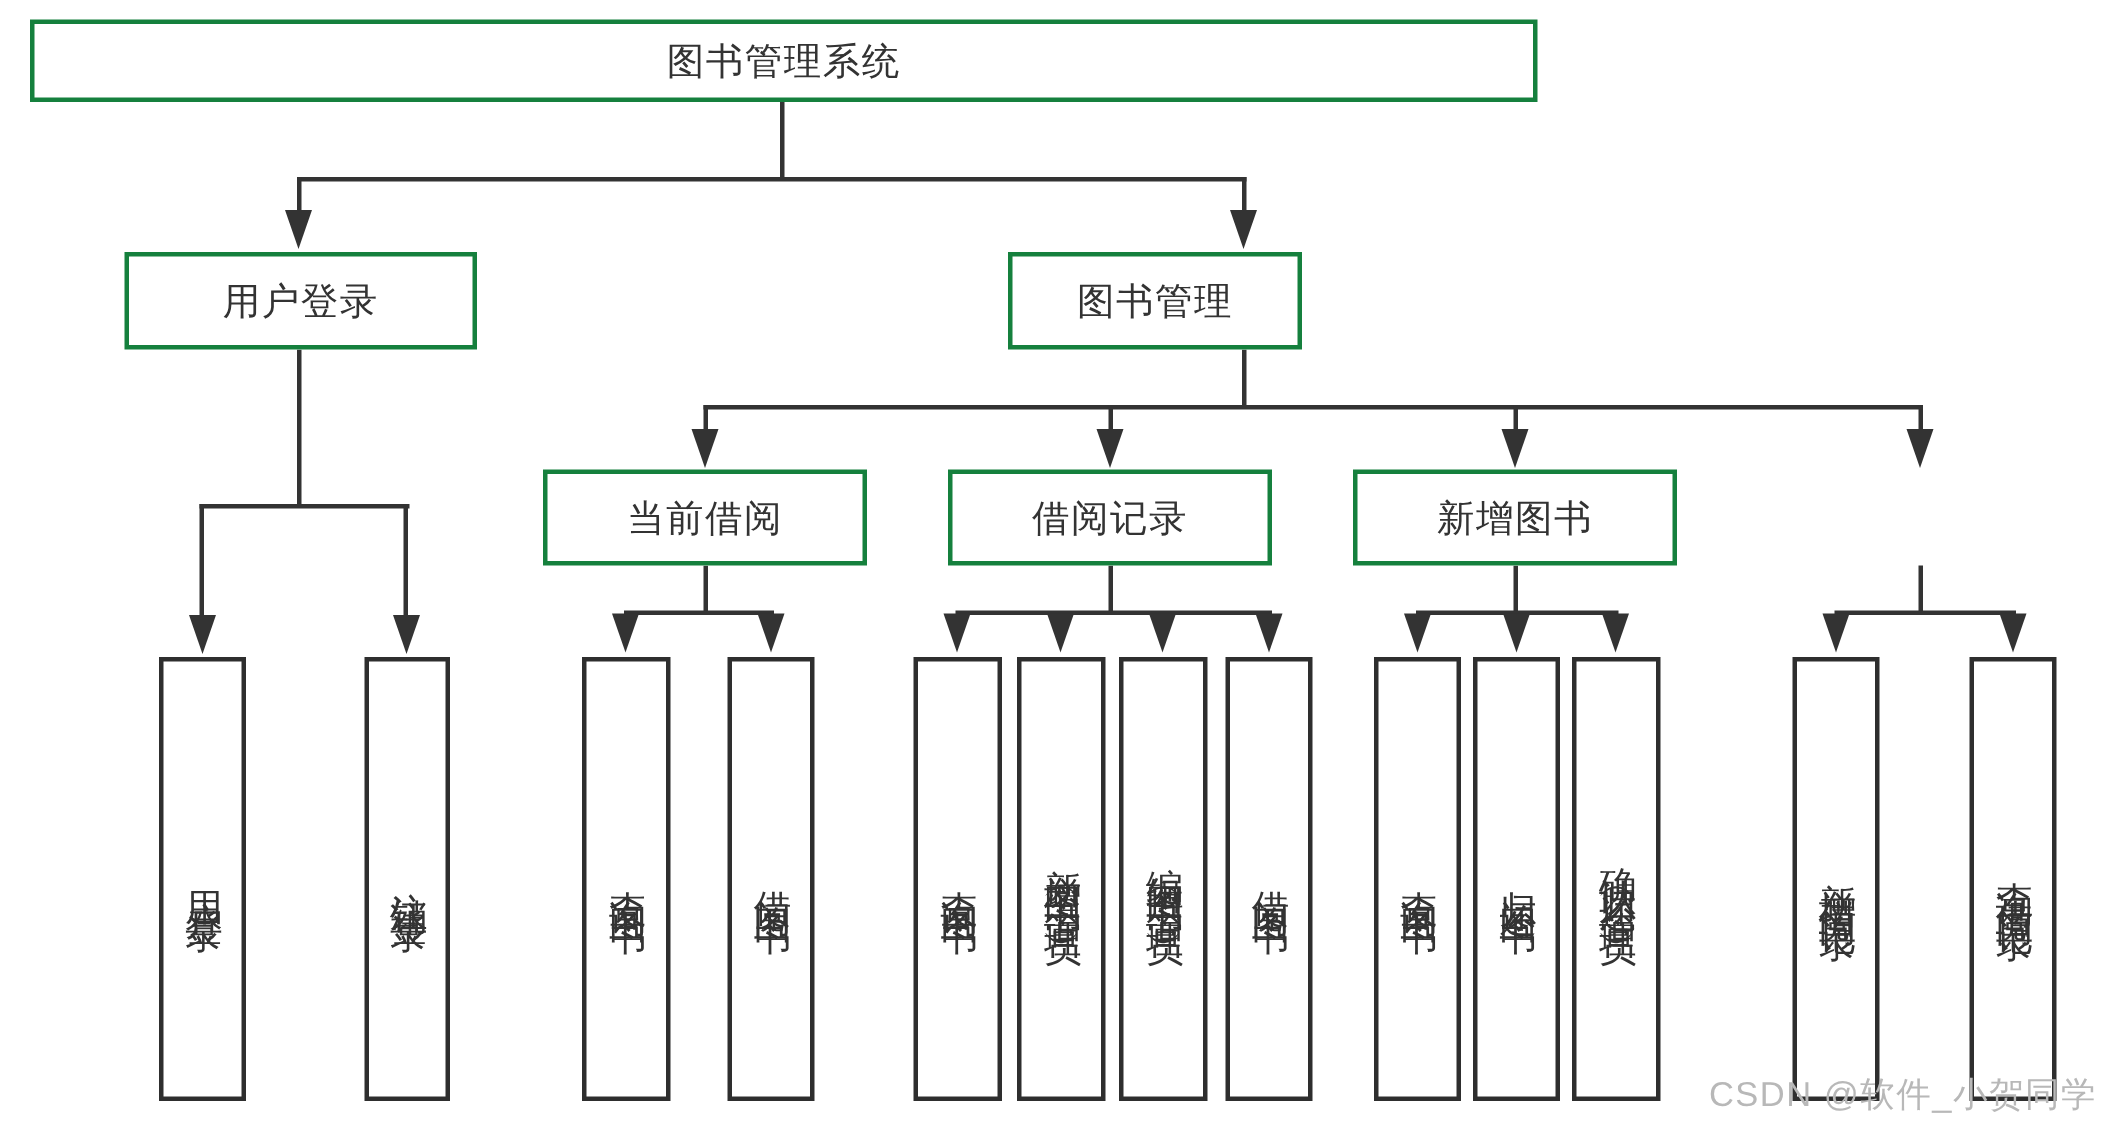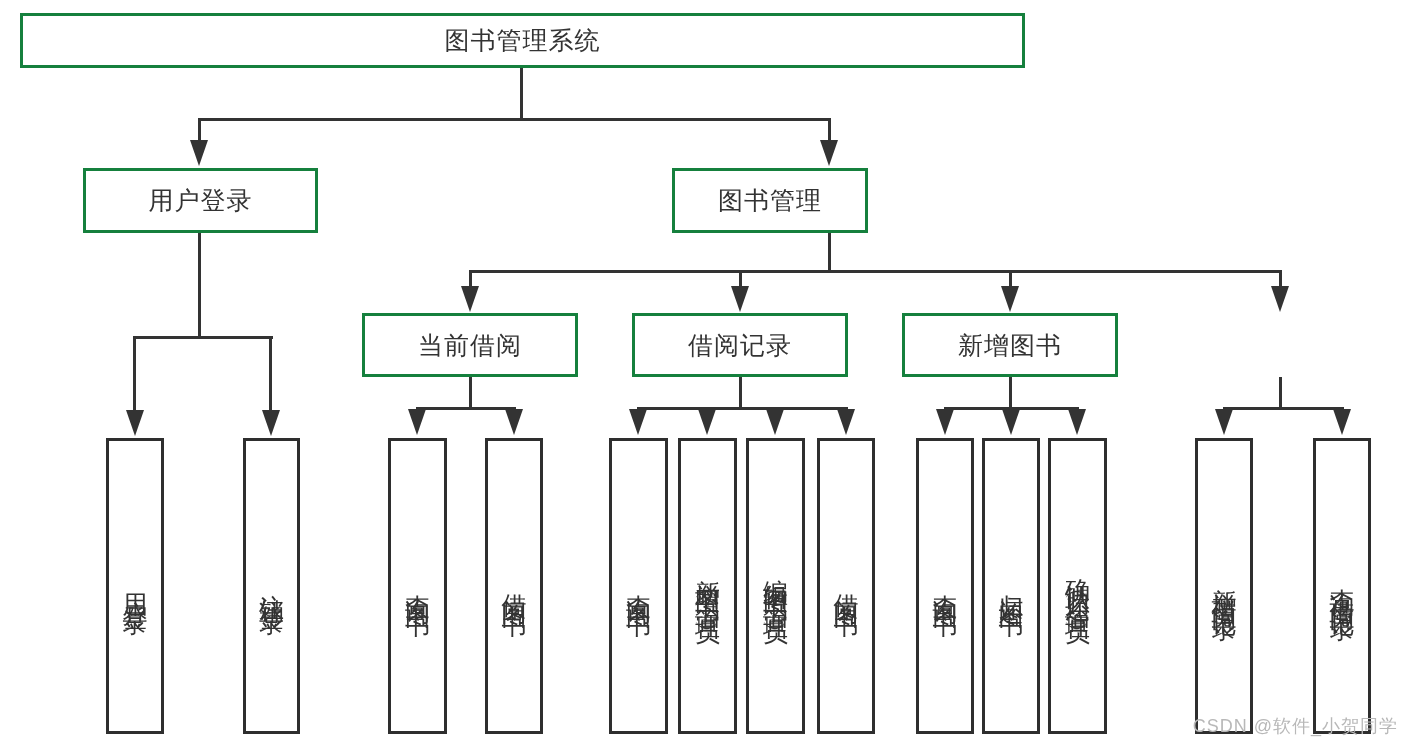--- a/index.html
+++ b/index.html
@@ -14,21 +14,21 @@
          border-right:9px solid transparent;
          border-top:26px solid #333333; }
   .hbox{ position:absolute; box-sizing:border-box; background:#ffffff;
          border:3px solid #15803d; display:flex; align-items:center; justify-content:center; }
   .hlabel{ font-size:25px; color:#333333; letter-spacing:1px; white-space:nowrap; }
   .vbox{ position:absolute; box-sizing:border-box; background:#ffffff;
          border:3px solid #2e2e2e; top:438px; height:296px;
          display:flex; align-items:center; justify-content:center; }
   .vlabel{ writing-mode:vertical-rl; text-orientation:mixed;
            font-size:25px; color:#333333; letter-spacing:6px; line-height:1; }
-  .watermark{ position:absolute; top:714px; right:7px; font-size:18px;
+  .watermark{ position:absolute; top:714px; right:7px; font-size:23px;
               color:#b8b8b8; letter-spacing:1px; white-space:nowrap; }
 </style>
 </head>
 <body>
 
 <div id="canvas">
 
   <div class="ln" style="left:520px;top:68px;width:3px;height:52px"></div>
   <div class="ln" style="left:198px;top:118px;width:633px;height:3px"></div>
   <div class="ln" style="left:198px;top:118px;width:3px;height:24px"></div>

